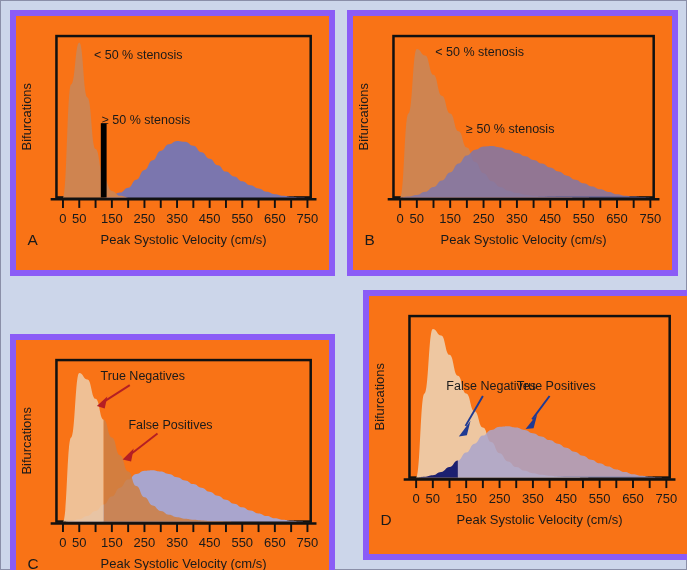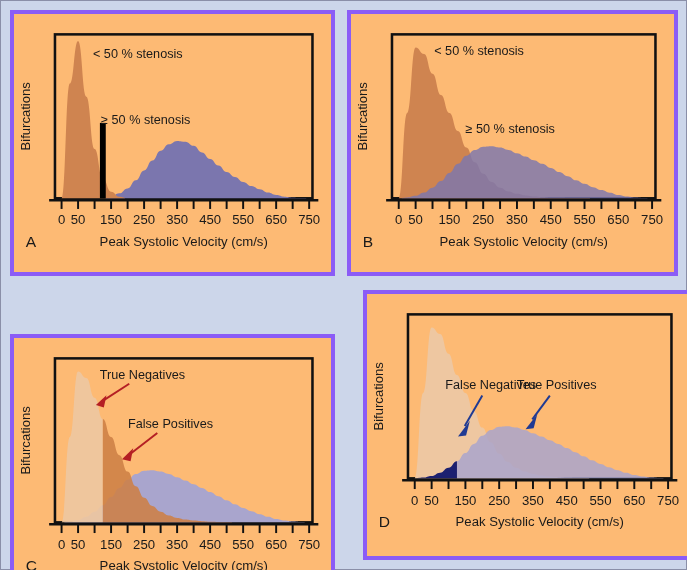--- a/index.html
+++ b/index.html
@@ -12,22 +12,22 @@
   }
   #figure{
     position:relative;
     width:687px;height:570px;
     background:#ccd6ea;
     box-sizing:border-box;
     border:1px solid #8a8fa8;
   }
   .panel{
     position:absolute;
-    background:#fdba74;
-    border:4px solid #8b5cf6;
+    background:#f97316;
+    border:6px solid #8b5cf6;
     box-sizing:border-box;
   }
   .panel-A{left:9px;  top:9px;   width:325px; height:266px;}
   .panel-B{left:346px;top:9px;   width:331px; height:266px;}
   .panel-C{left:9px;  top:289px; width:325px; height:270px;margin-top:44px;}
   .panel-D{left:362px;top:289px; width:331px; height:270px;}
 
   .plotsvg{display:block;width:100%;height:100%;}
 
   

